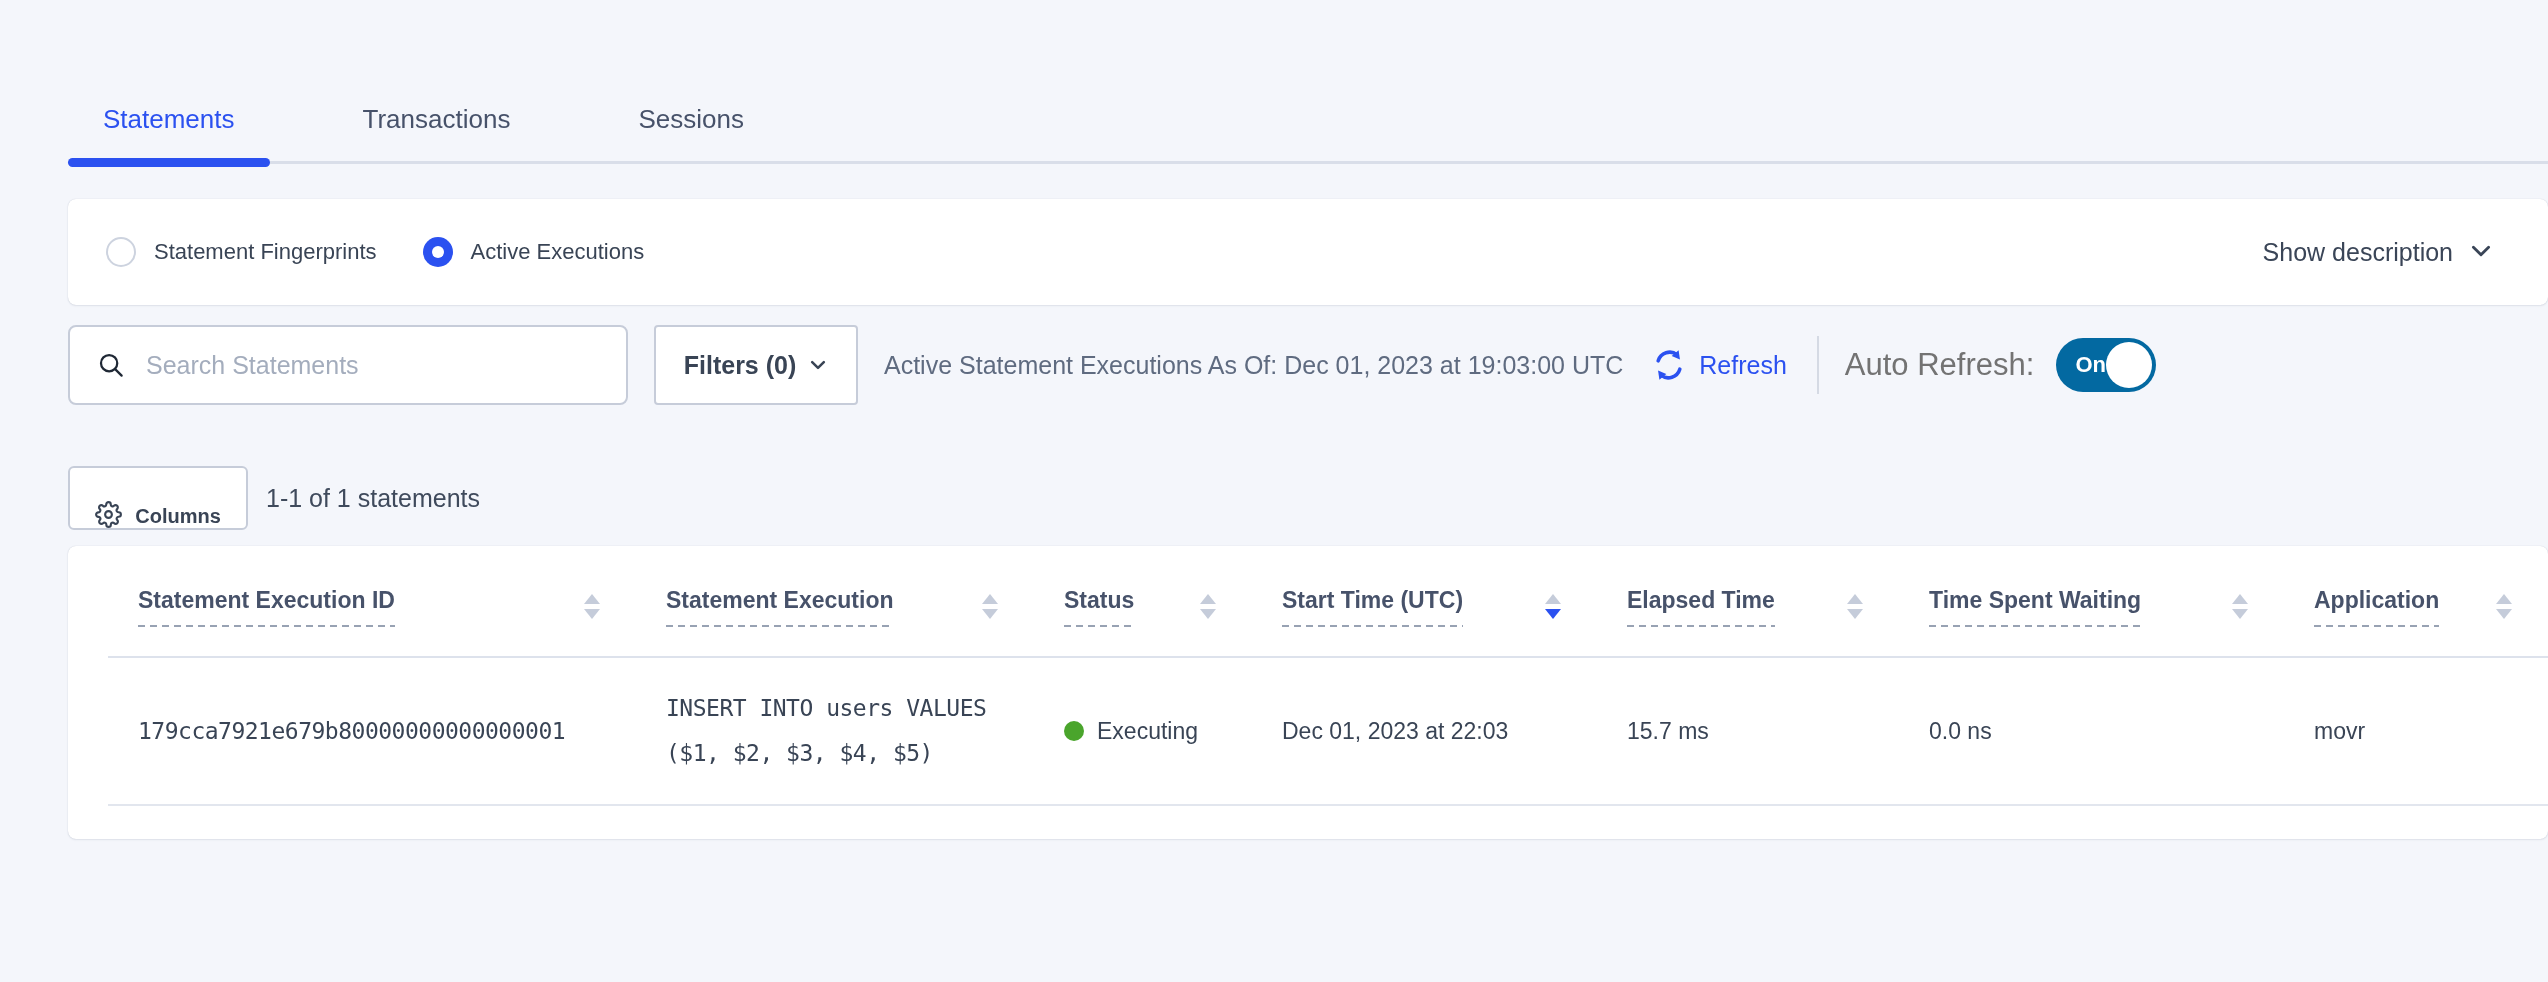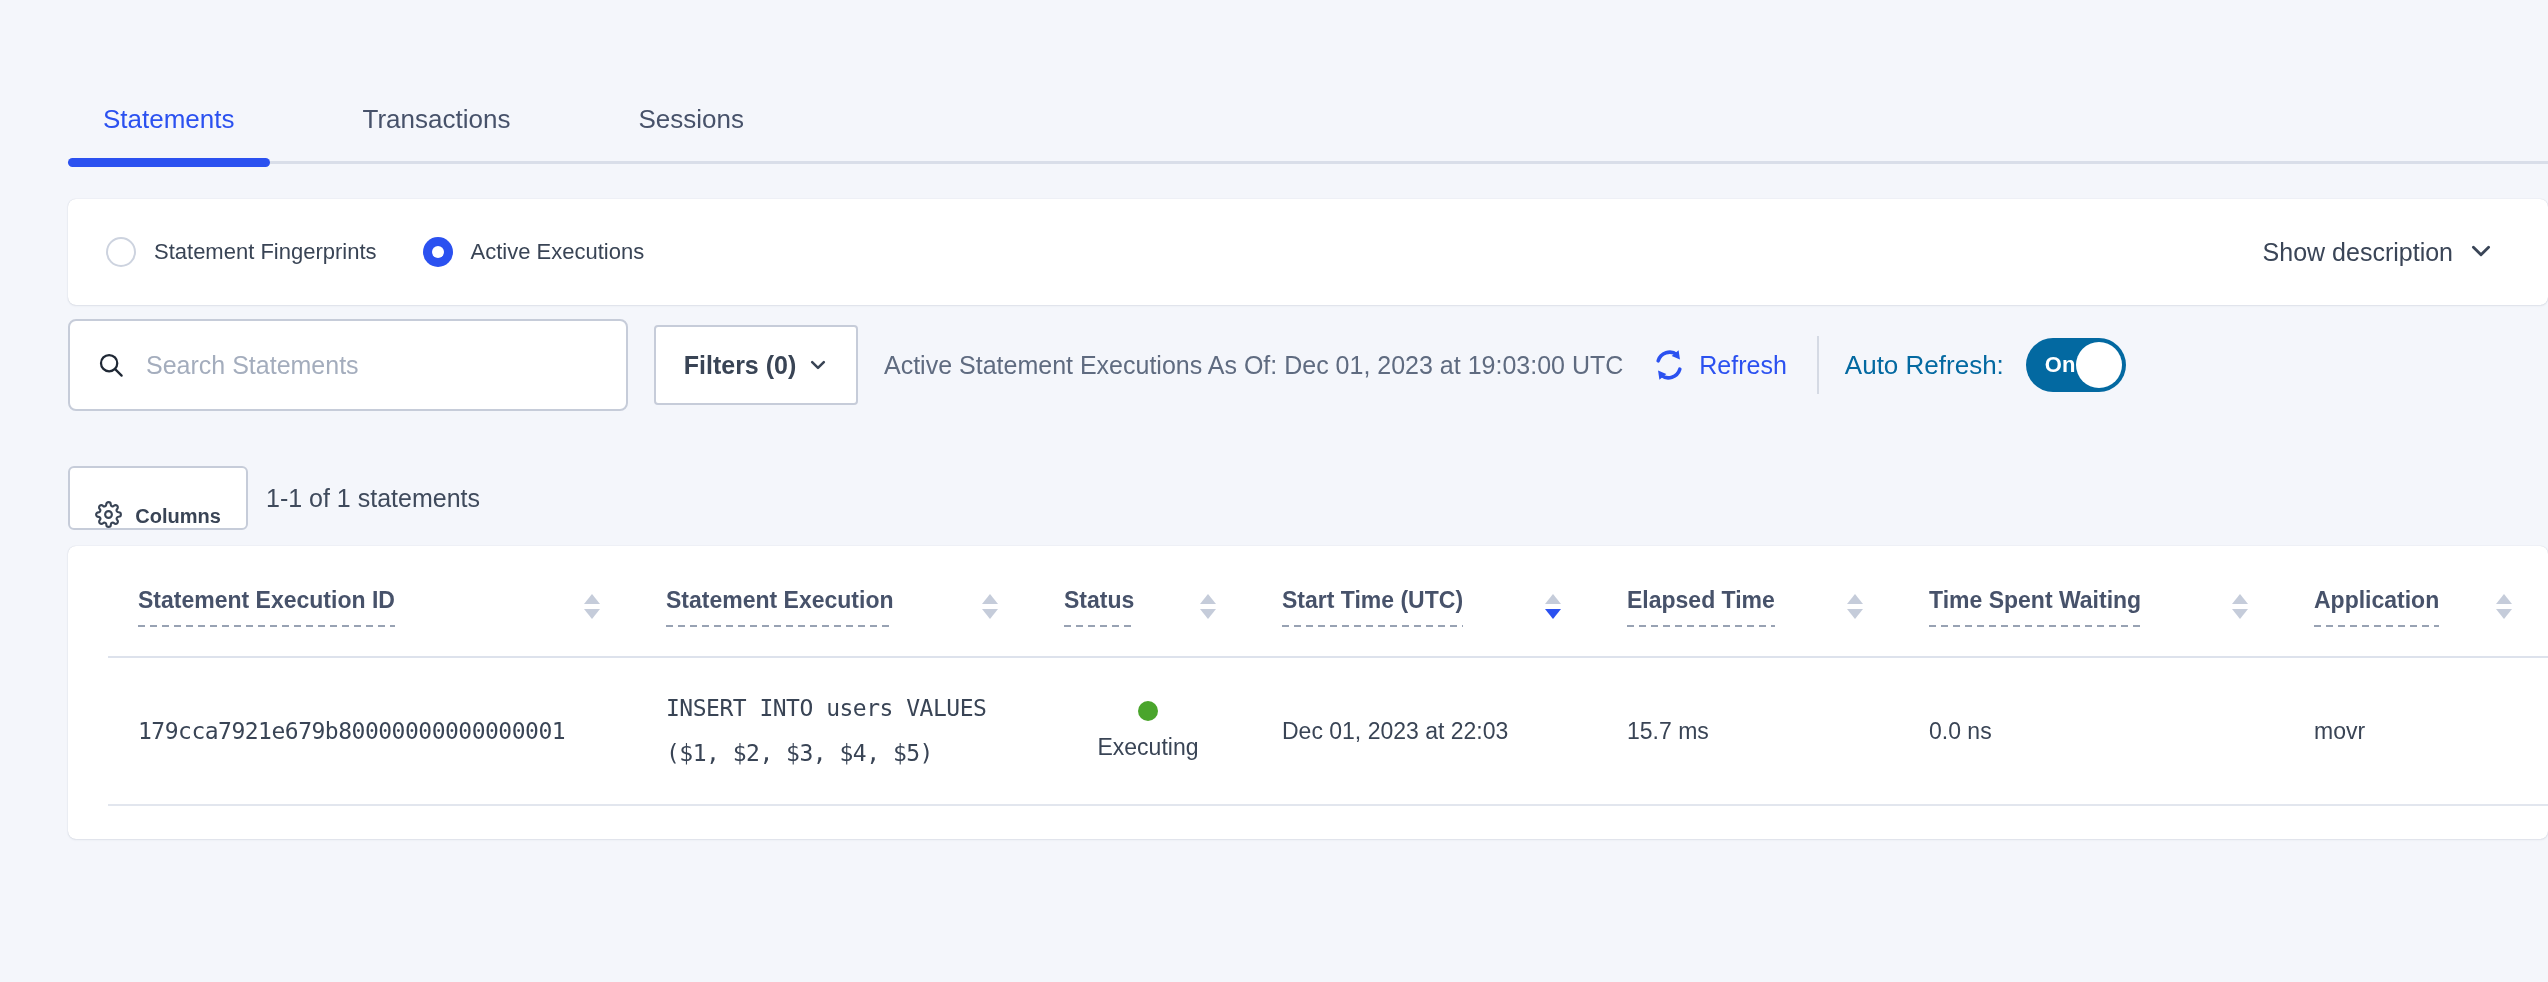--- a/index.html
+++ b/index.html
@@ -45,39 +45,39 @@
   .radio.selected::after {
     content:""; position:absolute; left:50%; top:50%; width:12px; height:12px;
     margin:-6px 0 0 -6px; border-radius:50%; background:#fff;
   }
   .radio-label { margin-left:18px; font-size:22px; color:#394455; }
   .show-desc { margin-left:auto; display:flex; align-items:flex-start; gap:15px; cursor:pointer; font-size:25px; color:#3a4557; }
 
   
   .filter-row { margin-top:20px; height:80px; display:flex; align-items:center; width:2480px; }
   .search-box {
-    width:560px; height:92px; background:#fff; border:2px solid #c6ccd9; border-radius:8px;
+    width:560px; height:80px; background:#fff; border:2px solid #c6ccd9; border-radius:8px;
     display:flex; align-items:center; padding:0 20px 0 26px;
   }
   .search-box input {
     border:none; outline:none; flex:1; margin-left:20px;
     font-family:"Liberation Sans", sans-serif; font-size:25px; color:#394455; background:transparent;
   }
   .search-box input::placeholder { color:#a4adbd; }
   .btn {
     background:#fff; border:2px solid #c6ccd9; border-radius:4px;
     display:flex; align-items:center; justify-content:center;
     font-family:"Liberation Sans", sans-serif; font-weight:700; color:#394455; cursor:pointer;
   }
   .filters-btn { margin-left:26px; width:204px; height:80px; font-size:25px; gap:12px; }
   .as-of { margin-left:26px; font-size:25px; color:#5f6b80; white-space:nowrap; }
   .refresh { margin-left:28px; display:flex; align-items:center; gap:12px; cursor:pointer; }
   .refresh span { font-size:25px; color:#2b51f0; font-weight:500; }
   .vdiv { margin-left:30px; width:2px; height:58px; background:#d5dae4; }
-  .auto-label { margin-left:26px; font-size:26px; color:#0369a1; white-space:nowrap; }
+  .auto-label { margin-left:26px; font-size:31px; color:#737373; white-space:nowrap; }
   .toggle { margin-left:22px; position:relative; width:100px; height:54px; border-radius:27px; background:#0369a1; cursor:pointer; flex:0 0 auto; }
   .toggle-on { position:absolute; left:19px; top:50%; transform:translateY(-50%); color:#fff; font-size:22px; font-weight:700; }
   .knob { position:absolute; right:4px; top:4px; width:46px; height:46px; border-radius:50%; background:#fff; }
 
   
   .results-row { margin-top:61px; height:64px; display:flex; align-items:center; }
   .columns-btn { width:180px; height:64px; font-size:20px; gap:13px; border-radius:6px;align-items:flex-end; }
   .count { margin-left:18px; font-size:25px; font-weight:500; color:#3f4a5c; }
 
   
@@ -92,21 +92,21 @@
     background-size:100% 2px; background-position:left bottom; background-repeat:no-repeat;
   }
   .sort { display:flex; flex-direction:column; align-items:center; gap:5px; cursor:pointer; flex:0 0 auto; margin-left:12px; }
   .sort i { display:block; width:0; height:0; border-left:8px solid transparent; border-right:8px solid transparent; }
   .sort .up   { border-bottom:10px solid #c5ccda; }
   .sort .down { border-top:10px solid #c5ccda; }
   .sort .down.active { border-top-color:#2b51f0; }
   td { height:148px; vertical-align:middle; border-bottom:2px solid #e2e6ee; padding:0 20px 0 30px; font-size:23px; color:#394455; }
   .mono { font-family:"DejaVu Sans Mono", monospace; font-size:23px; letter-spacing:-.5px; }
   .sql div { line-height:45px; white-space:nowrap; }
-  .status-wrap { display:flex; align-items:center; gap:13px;flex-direction:column; }
+  .status-wrap { display:flex; align-items:center; gap:13px; }
   .dot { width:20px; height:20px; border-radius:50%; background:#4aa52c; flex:0 0 auto; }
   .icon { flex:0 0 auto; display:block; }
 </style>
 </head>
 <body>
 
 <div class="page">
 
 
   <div class="tabs">

